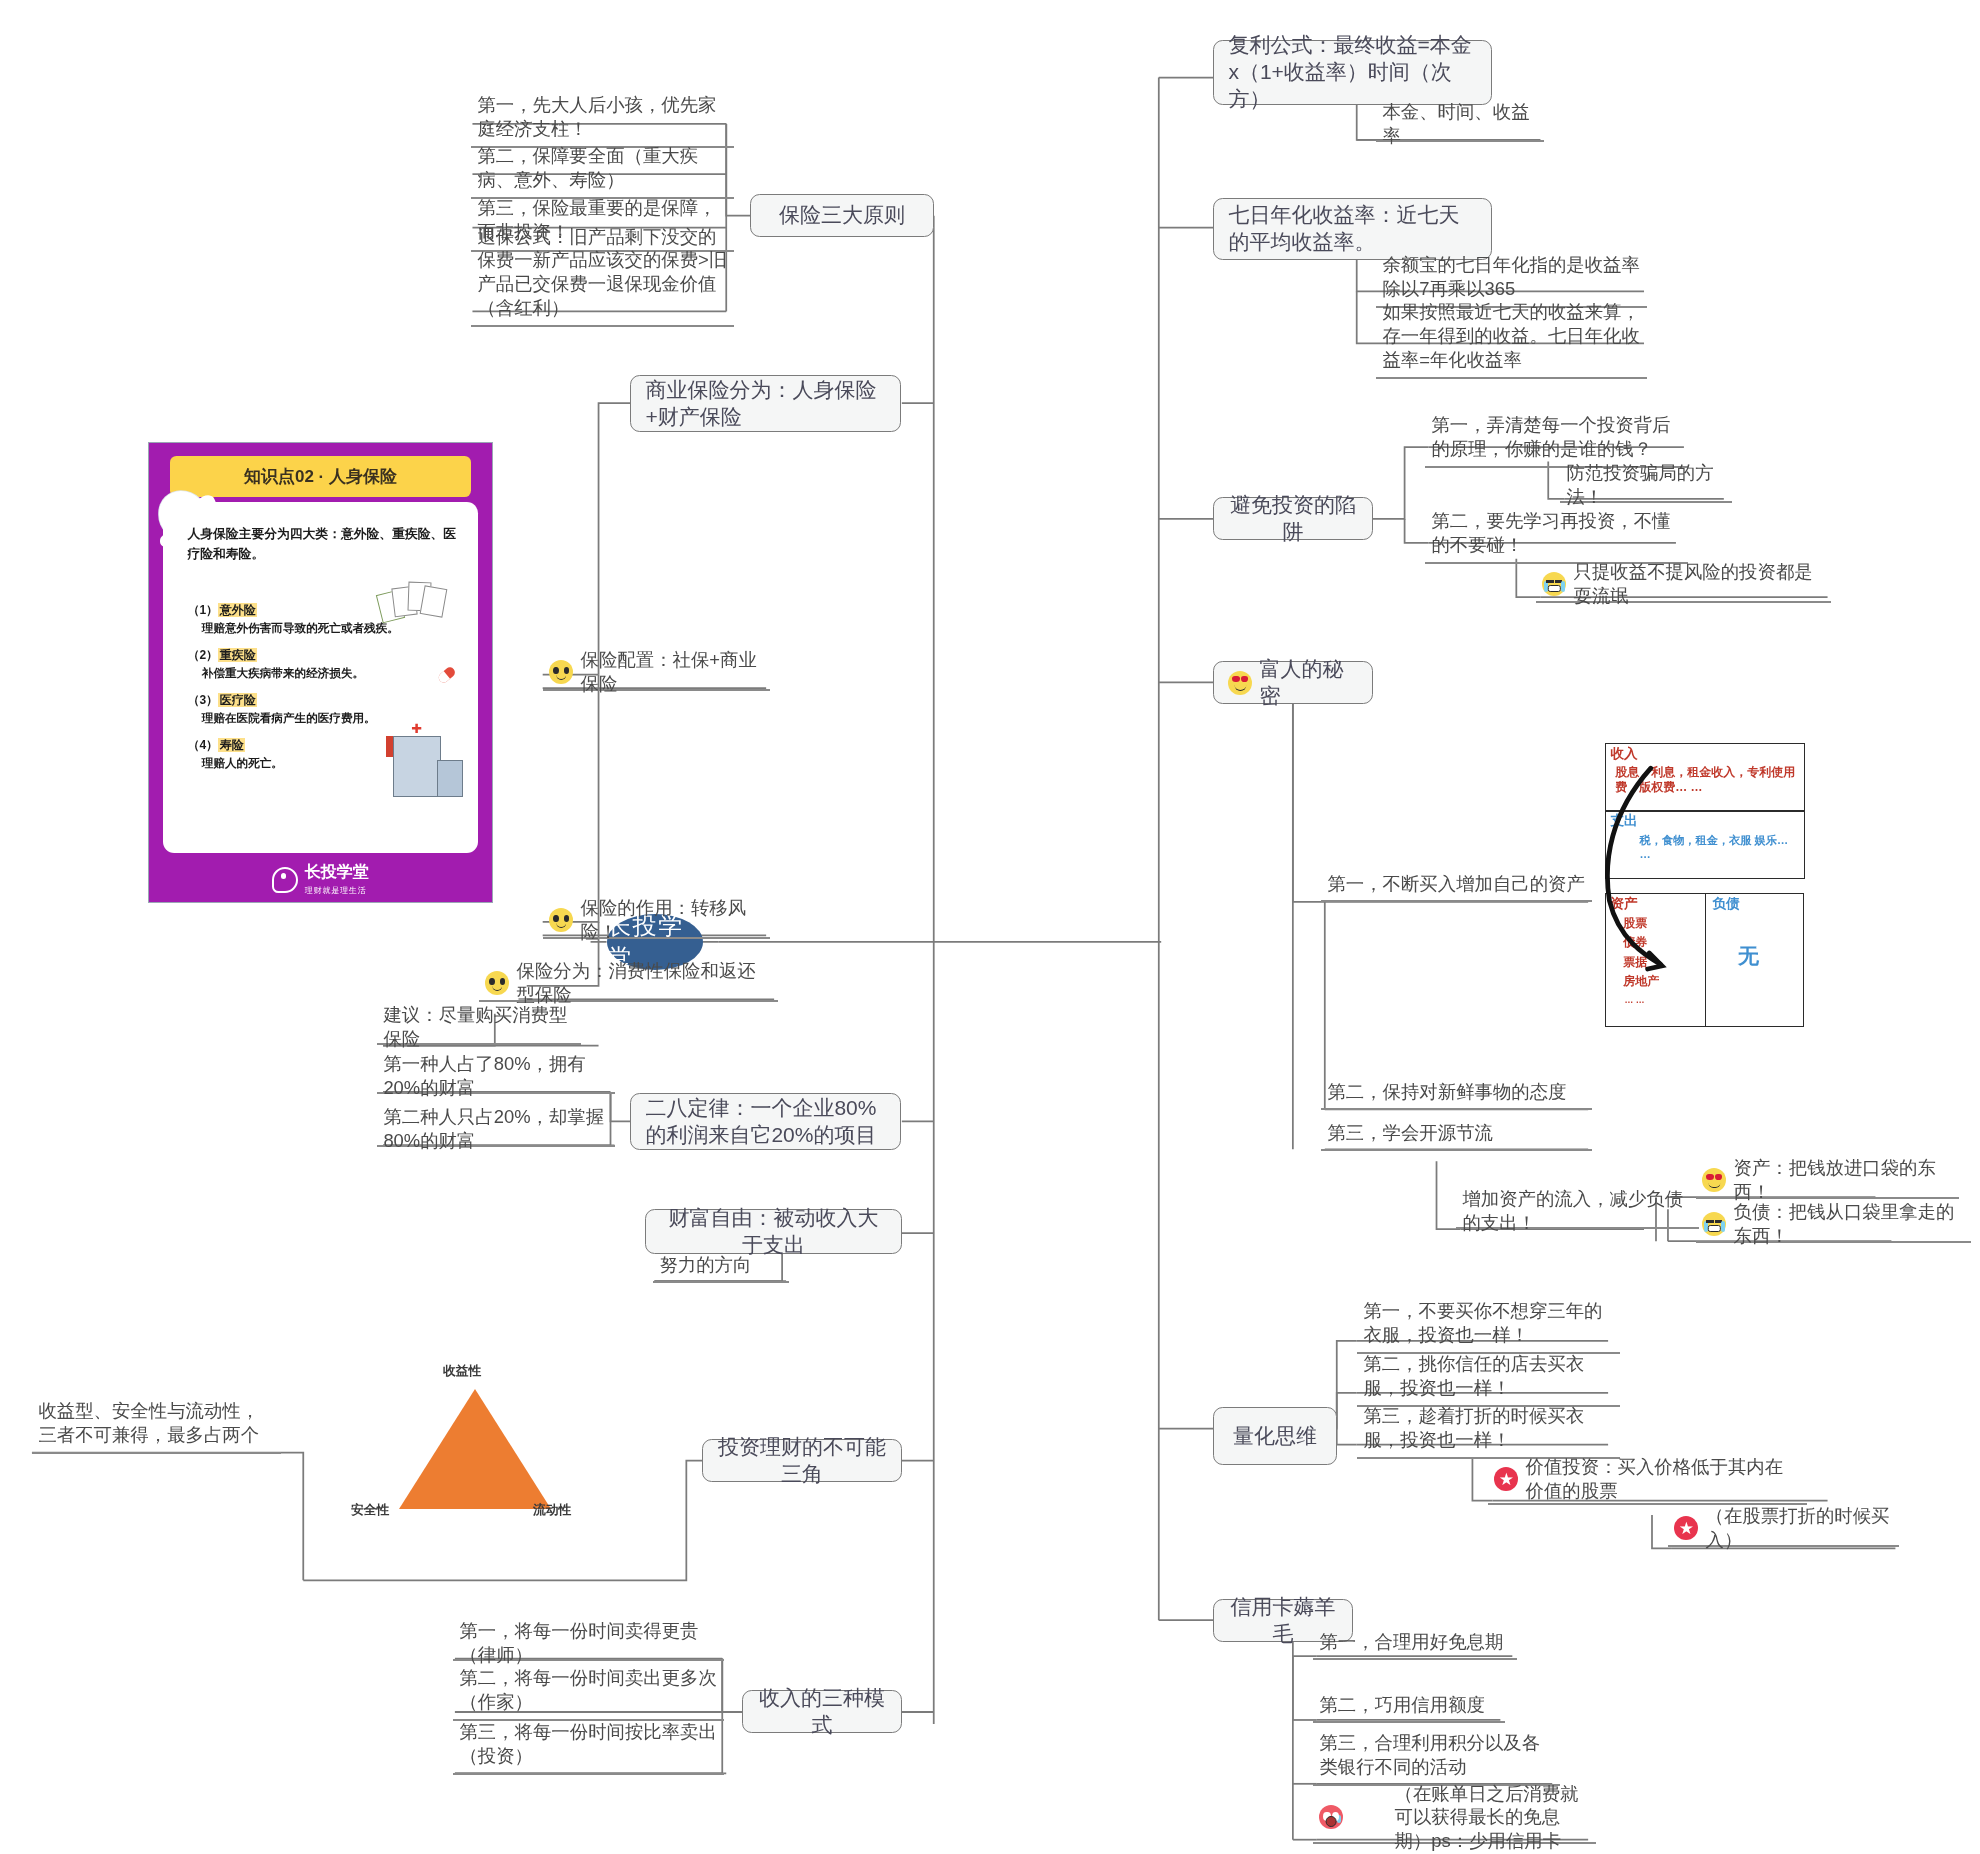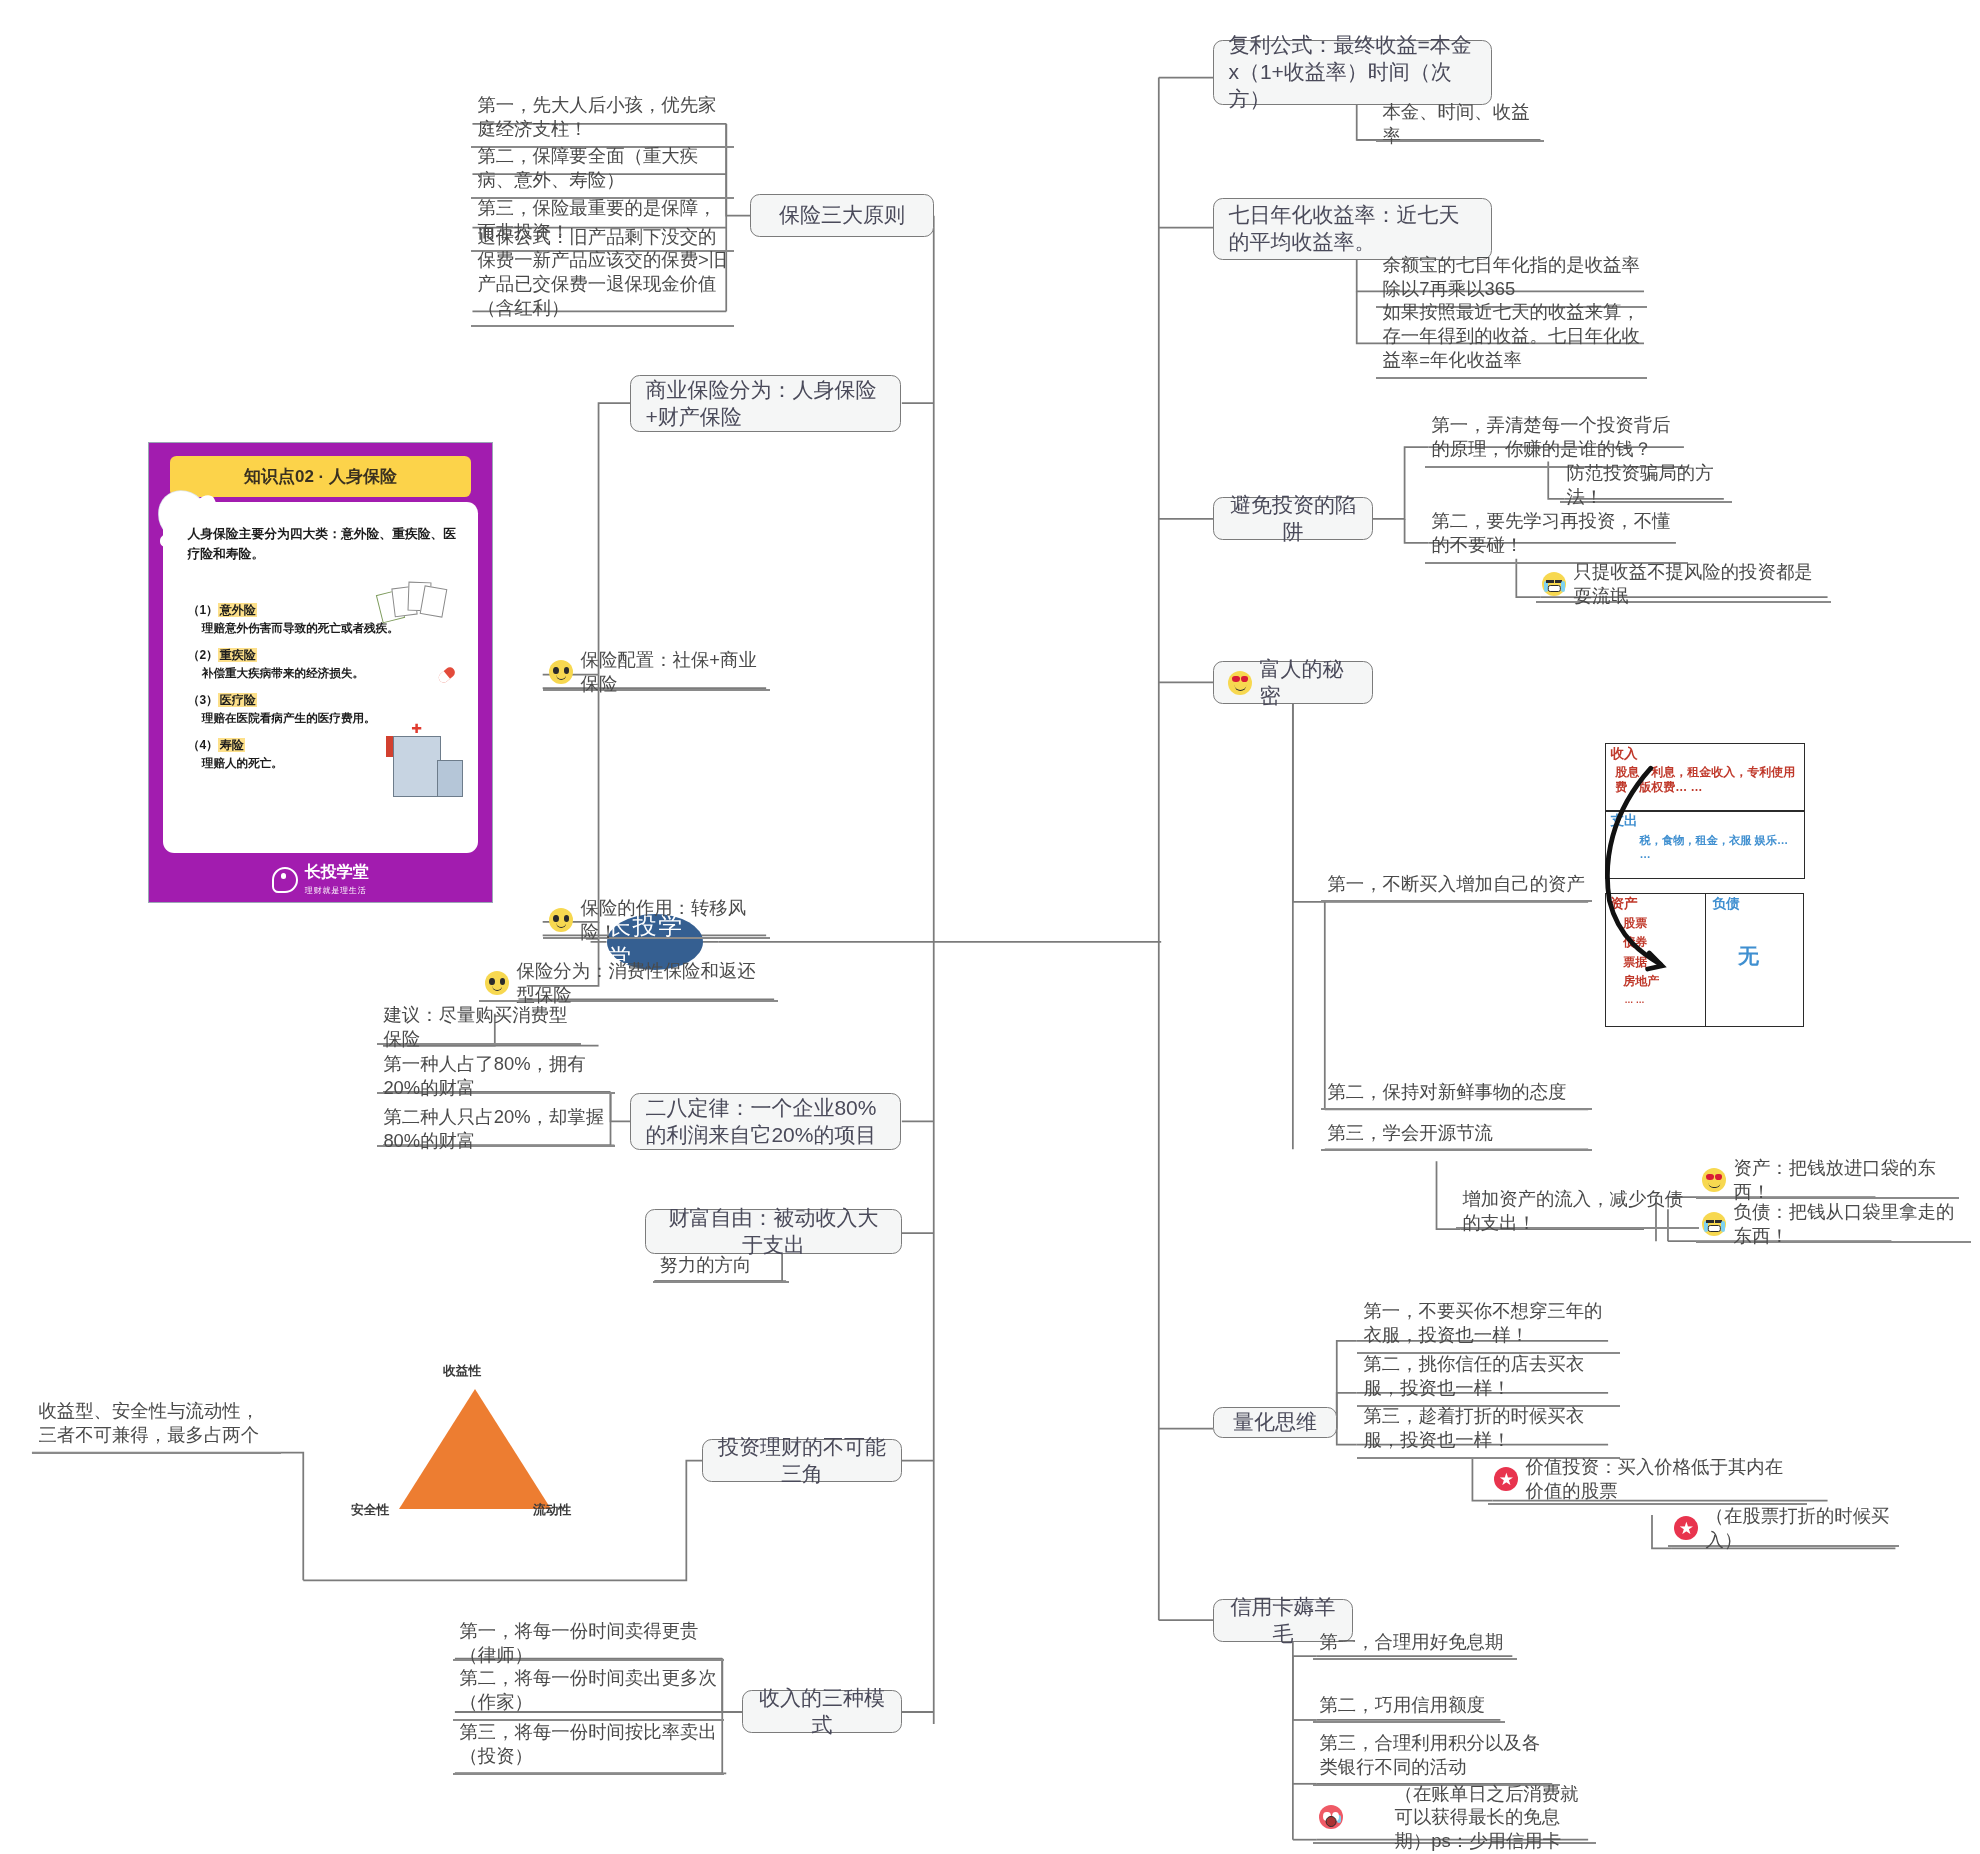--- a/index.html
+++ b/index.html
@@ -411,21 +411,21 @@
     <div class="bx" style="left:102px;top:152px;width:97px;height:132px;">
       <div class="t bl" style="left:6.4px;top:2.4px;font-size:13.6px;">负债</div>
       <div class="t bl big" style="left:32px;top:49px;">无</div>
     </div>
     <svg width="204" height="303" viewBox="0 0 256 380">
       <path d="M60,34 C10,90 0,150 8,200 C20,250 55,270 72,280" fill="none" stroke="#111" stroke-width="6" stroke-linecap="round"></path>
       <path d="M58,266 L74,282 L56,286" fill="none" stroke="#111" stroke-width="6" stroke-linecap="round"></path>
     </svg>
   </div>
 
-  <div class="node boxed center-txt" style="left:1213px;top:1407px;width:124px;height:31px;">
+  <div class="node boxed center-txt" style="left:1213px;top:1407px;width:124px;height:58px;">
     <span>量化思维</span>
   </div>
   <div class="node uline" style="left:1357px;top:1309px;width:263px;height:45px;border-bottom:2.4px solid #8a8a8a;">
     <span class="txt">第一，不要买你不想穿三年的衣服，投资也一样！</span>
   </div>
   <div class="node uline" style="left:1357px;top:1362px;width:263px;height:45px;border-bottom:2.4px solid #8a8a8a;">
     <span class="txt">第二，挑你信任的店去买衣服，投资也一样！</span>
   </div>
   <div class="node uline" style="left:1357px;top:1414px;width:263px;height:45px;border-bottom:2.4px solid #8a8a8a;">
     <span class="txt">第三，趁着打折的时候买衣服，投资也一样！</span>

